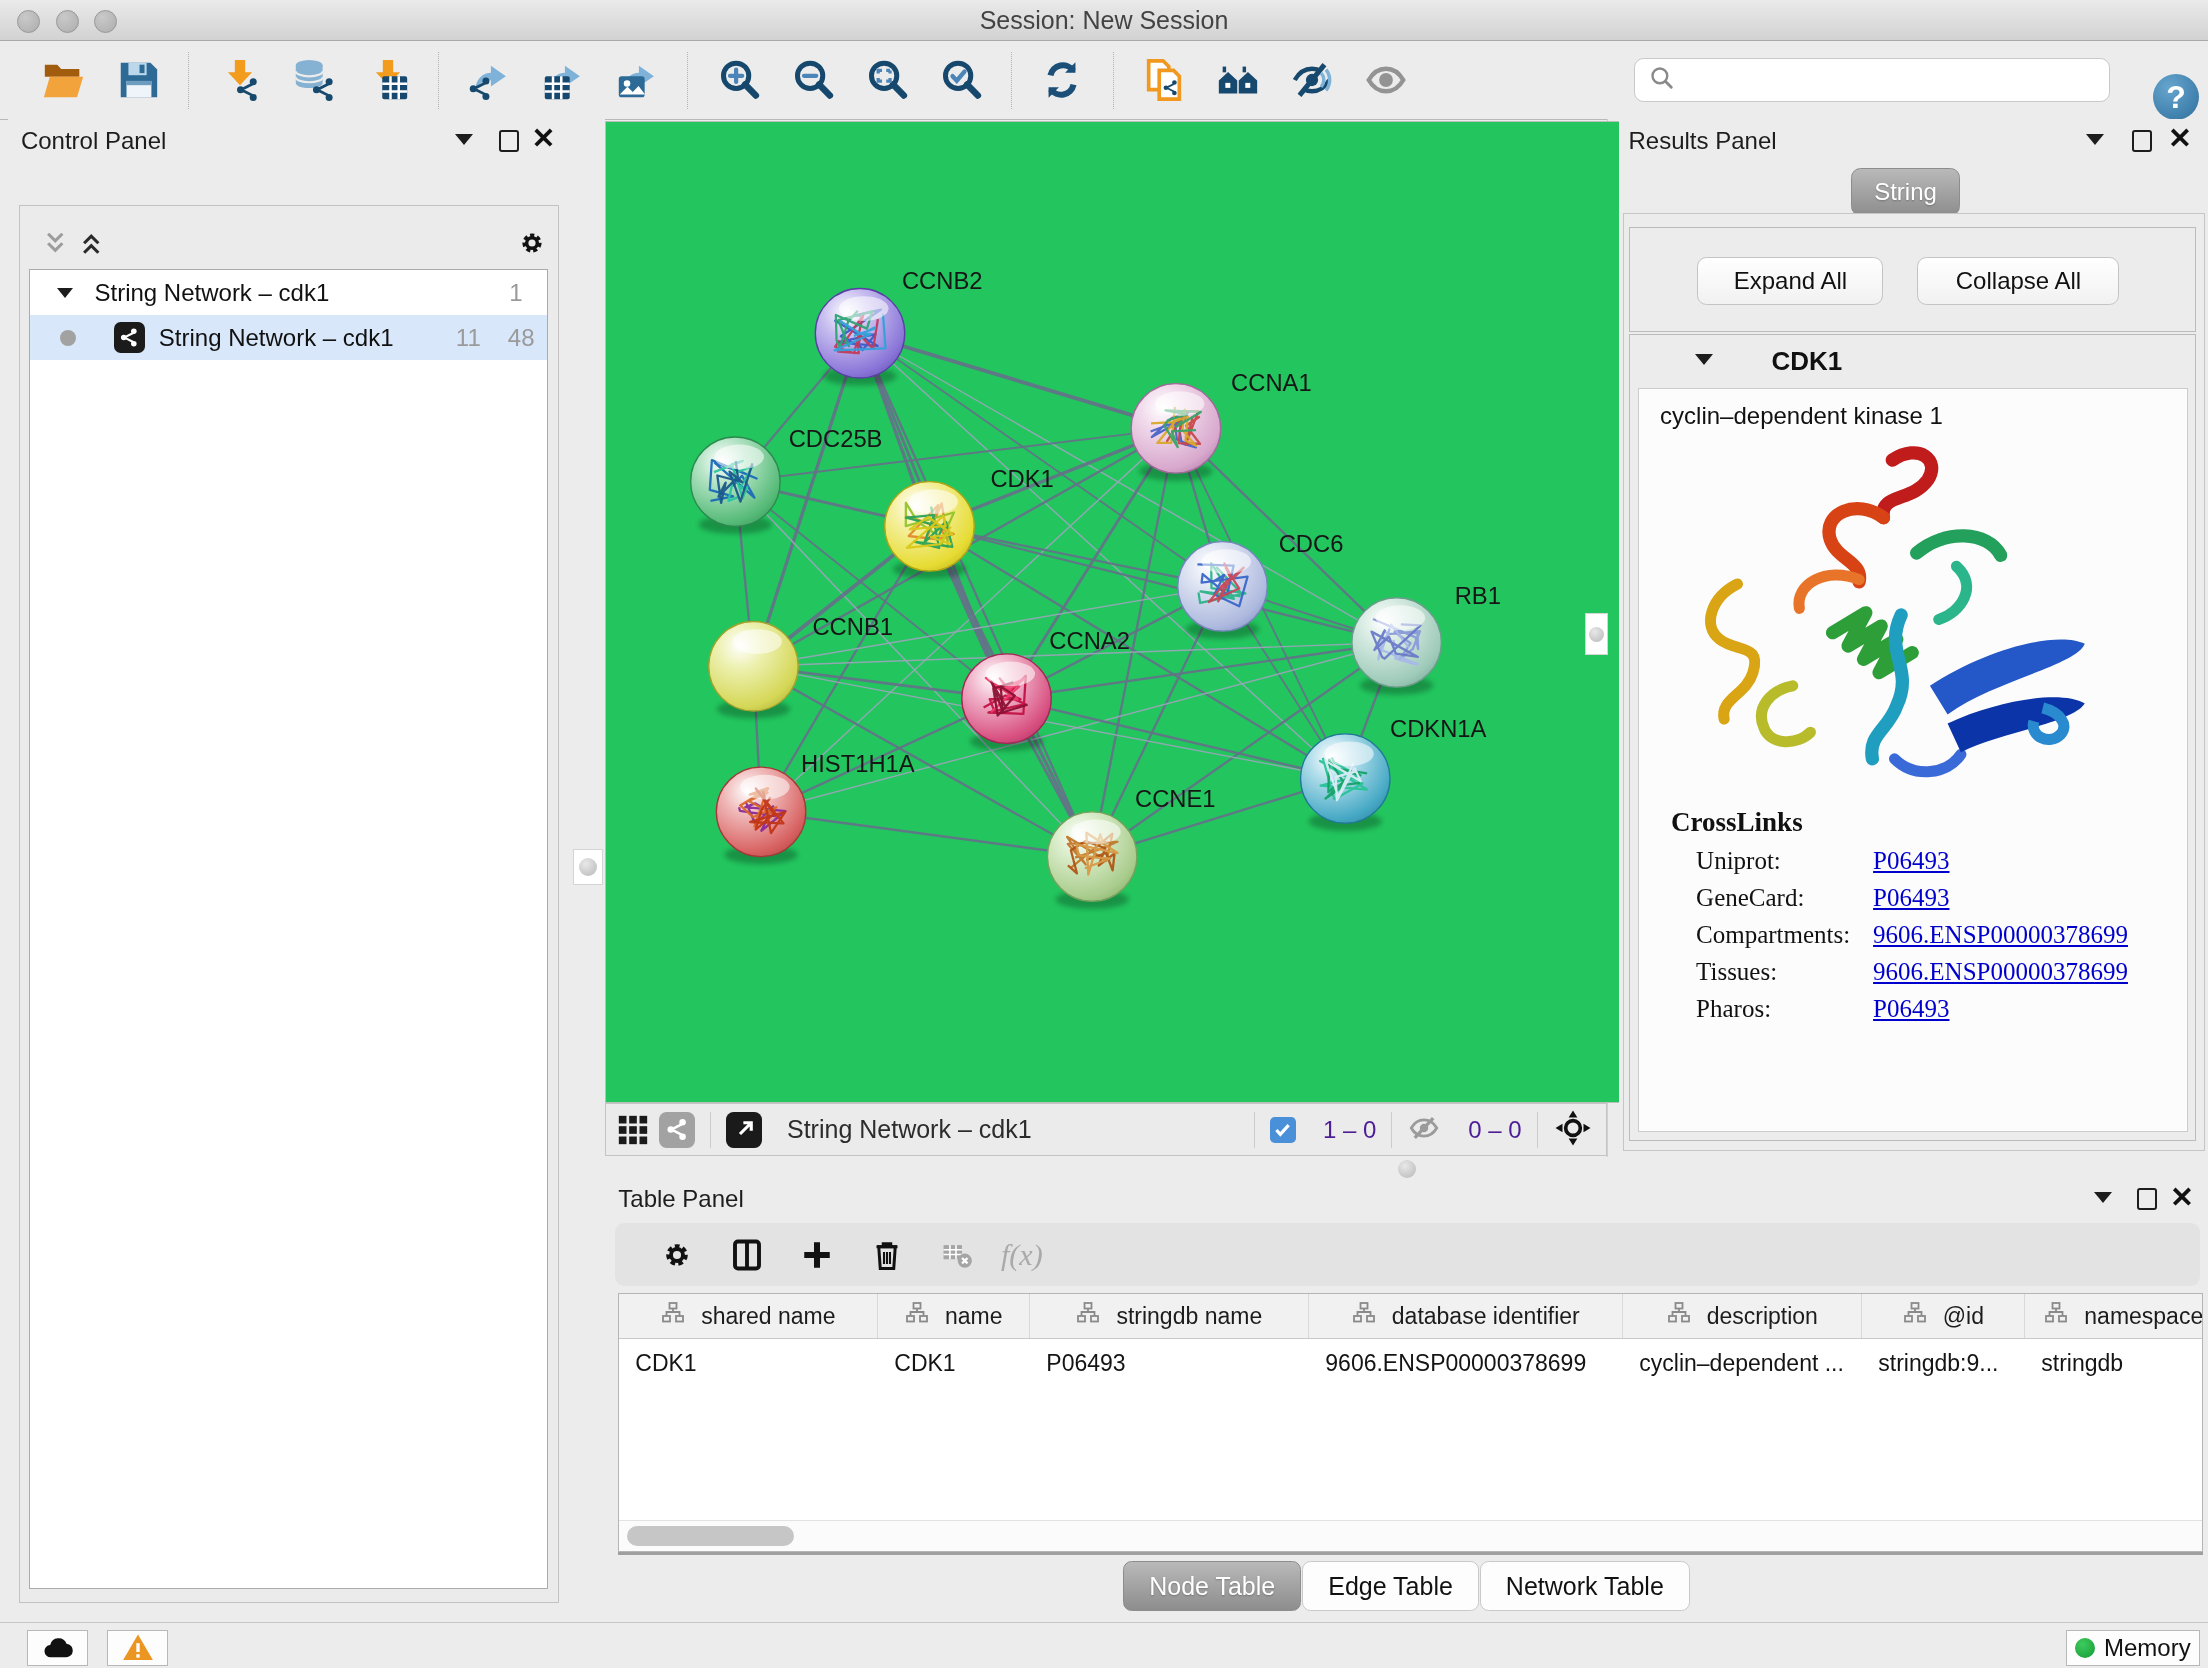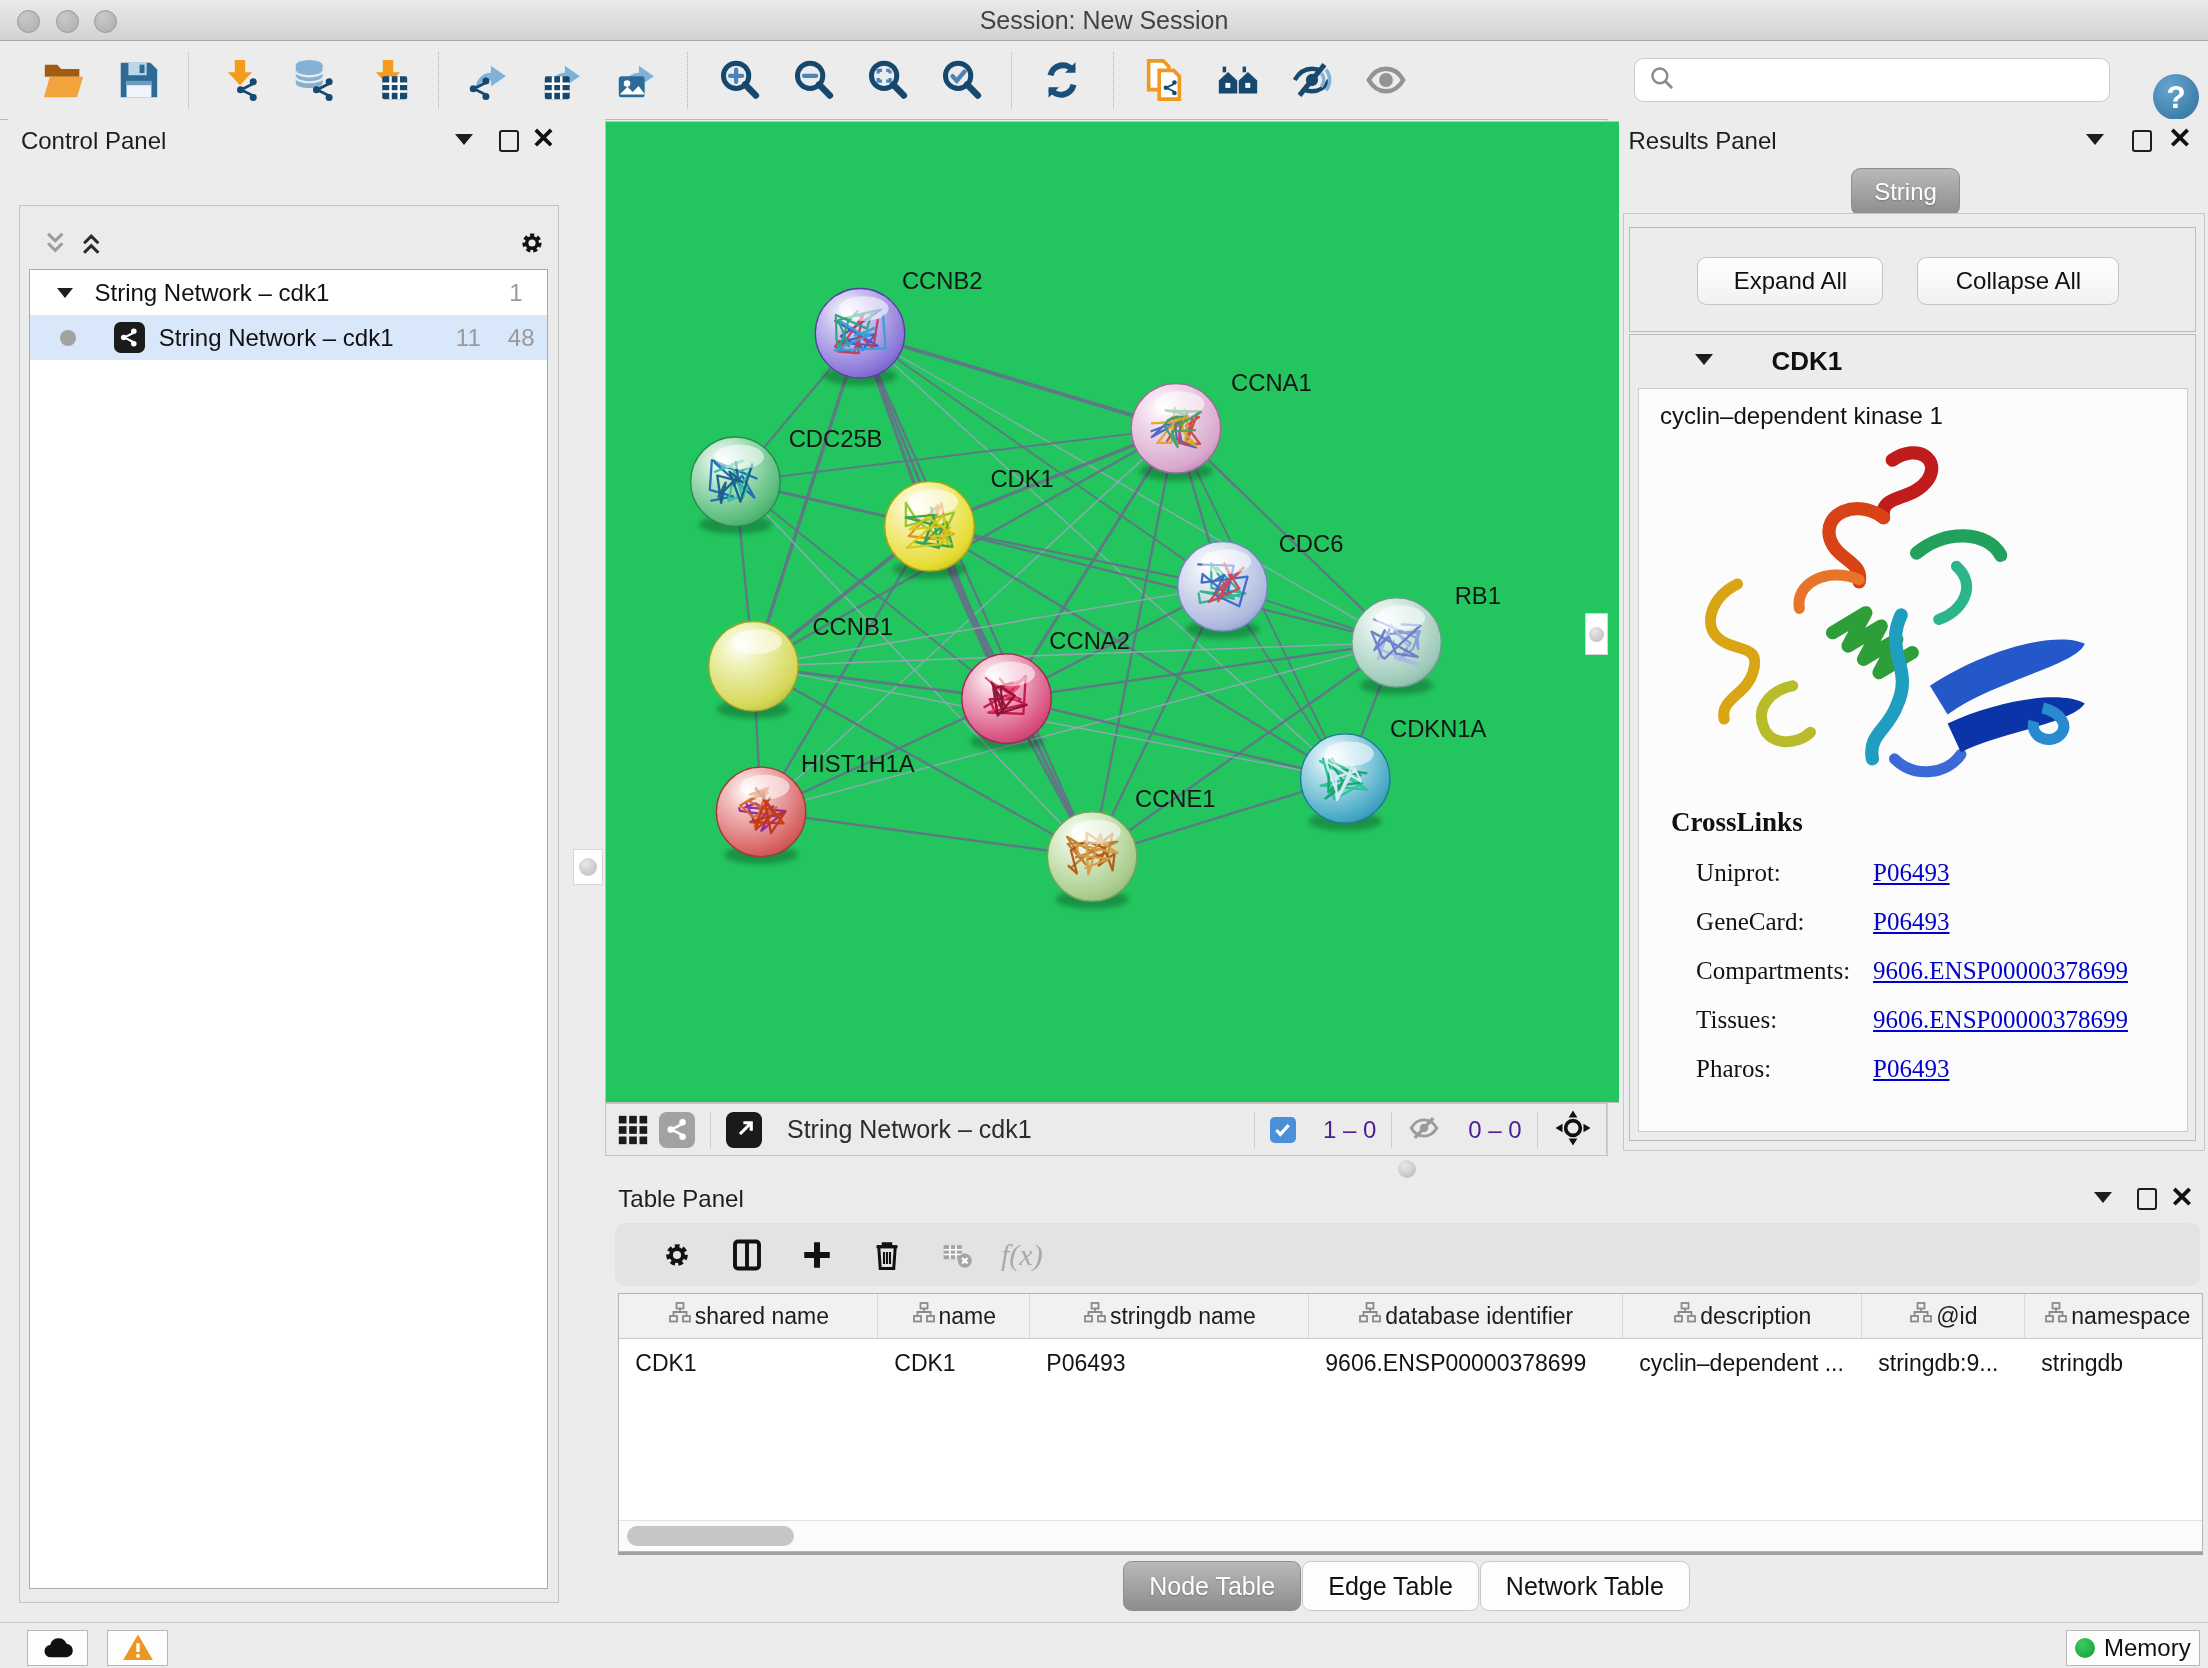--- a/index.html
+++ b/index.html
@@ -81,35 +81,35 @@
   .rp-btn{position:absolute;top:28.5px;height:48px;border:1px solid #c4c4c4;border-radius:9.5px;
     background:linear-gradient(#ffffff,#f1f1f1);font-size:24px;display:flex;align-items:center;justify-content:center;color:#111}
   #rp-entry{position:absolute;left:5.7px;top:120px;width:565px;height:805px;border:1px solid #bbb}
   #rp-entry-head{position:absolute;left:0;top:0;width:100%;height:51px}
   #rp-entry-name{position:absolute;left:141px;top:11.4px;font-size:26px;font-weight:bold}
   #rp-inner{position:absolute;left:7.6px;top:53px;width:548px;height:742px;background:#fcfcfc;border:1px solid #ccc}
   #rp-desc{position:absolute;left:21px;top:13.3px;font-size:24px}
   #protein-img{position:absolute;left:38px;top:49px}
   #crosslinks{position:absolute;left:32px;top:418px;font-family:"Liberation Serif",serif}
   #crosslinks-title{font-size:27px;font-weight:bold}
-  .cl-row{display:flex;margin-top:21px}
+  .cl-row{display:flex;margin-top:9px}
   .cl-label{width:177px;font-size:25px;margin-left:25px}
   .cl-value{font-size:25px;color:#0000cc;text-decoration:underline}
 
   
   #table-panel{position:absolute;left:605px;top:1179px;width:1604px;height:442px;background:#ececec}
   #tp-head{position:absolute;left:13.3px;top:5.7px;right:7.6px;height:32px}
   #tp-toolbar{position:absolute;left:9.5px;top:44px;width:1585px;height:63px;background:#e3e3e3;border-radius:9.5px;
     display:flex;align-items:center;padding-left:27px;box-sizing:border-box}
   .tpicon{width:70px;height:48px;display:flex;align-items:center;justify-content:center}
   #fx-label{font-size:30px;font-style:italic;color:#a9a9a9;font-family:"Liberation Serif",serif;margin-left:9.5px}
   #tp-table{position:absolute;left:13.3px;top:114px;width:1585px;height:259px;background:#fff;border:1px solid #b5b5b5;
     overflow:hidden;box-sizing:border-box}
   #tp-header{display:flex;height:44px;background:#f1f1f1;border-bottom:1px solid #c9c9c9}
-  .th{display:flex;align-items:center;justify-content:center;gap:3px;font-size:23px;color:#1c1c1c;
+  .th{display:flex;align-items:center;justify-content:center;gap:16px;font-size:23px;color:#1c1c1c;
     border-right:1px solid #d9d9d9;box-sizing:border-box;flex:none;overflow:hidden;white-space:nowrap}
   .td{font-size:23px;color:#141414;flex:none;box-sizing:border-box;padding-left:16px;padding-top:10.5px;
     overflow:hidden;white-space:nowrap}
   #tp-row{display:flex;height:44px}
   #tp-scroll{position:absolute;left:0;right:0;bottom:0;height:30px;background:#fbfbfb;border-top:1px solid #e2e2e2}
   #tp-thumb{position:absolute;left:7.6px;top:4.8px;width:167px;height:20px;border-radius:10.5px;background:#c6c6c6}
   #tp-bottomline{position:absolute;left:13.3px;top:373px;width:1585px;height:2.9px;background:#9f9f9f}
   #tp-tabs{position:absolute;left:0;right:0;top:382px;display:flex;justify-content:center}
   #tp-tabs .tabbtn{height:48px;font-size:25px;border-radius:8.6px}
 

